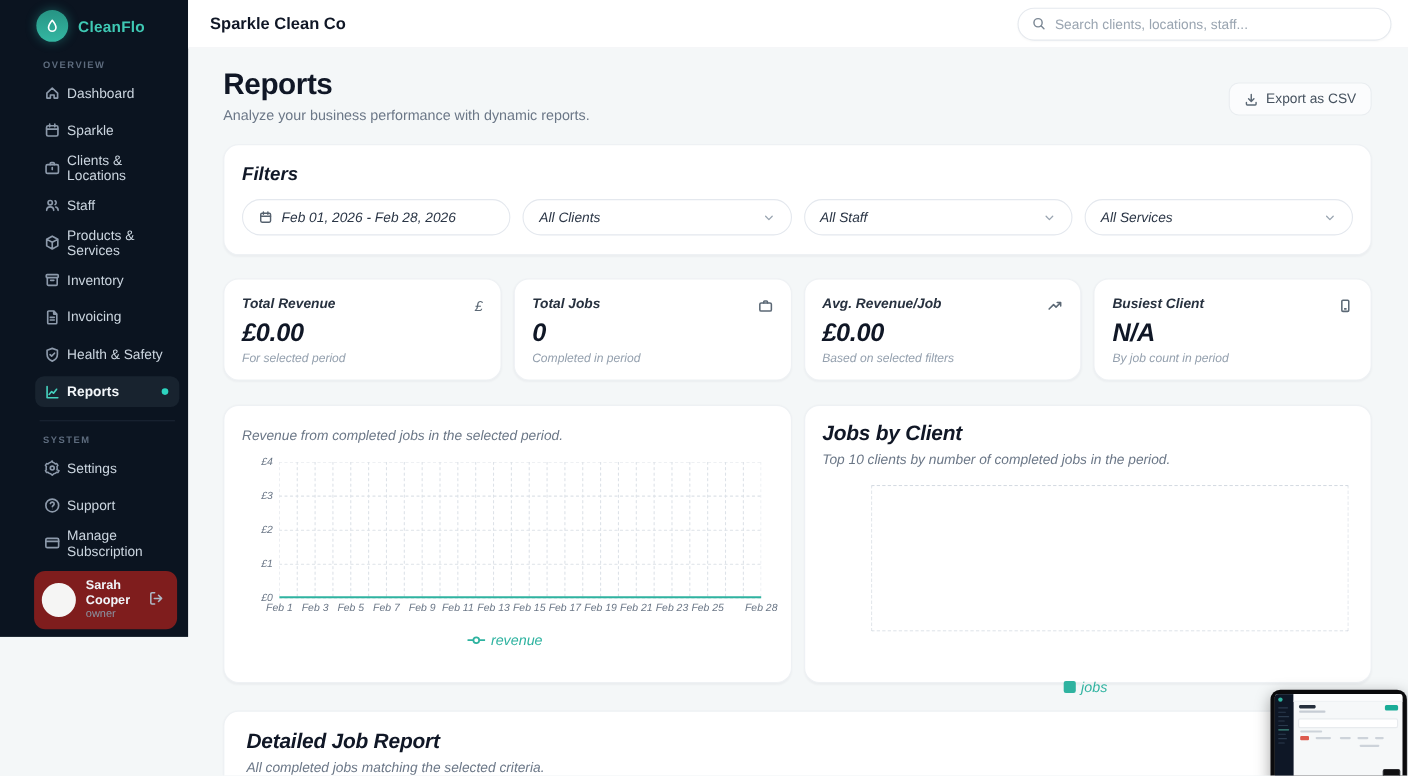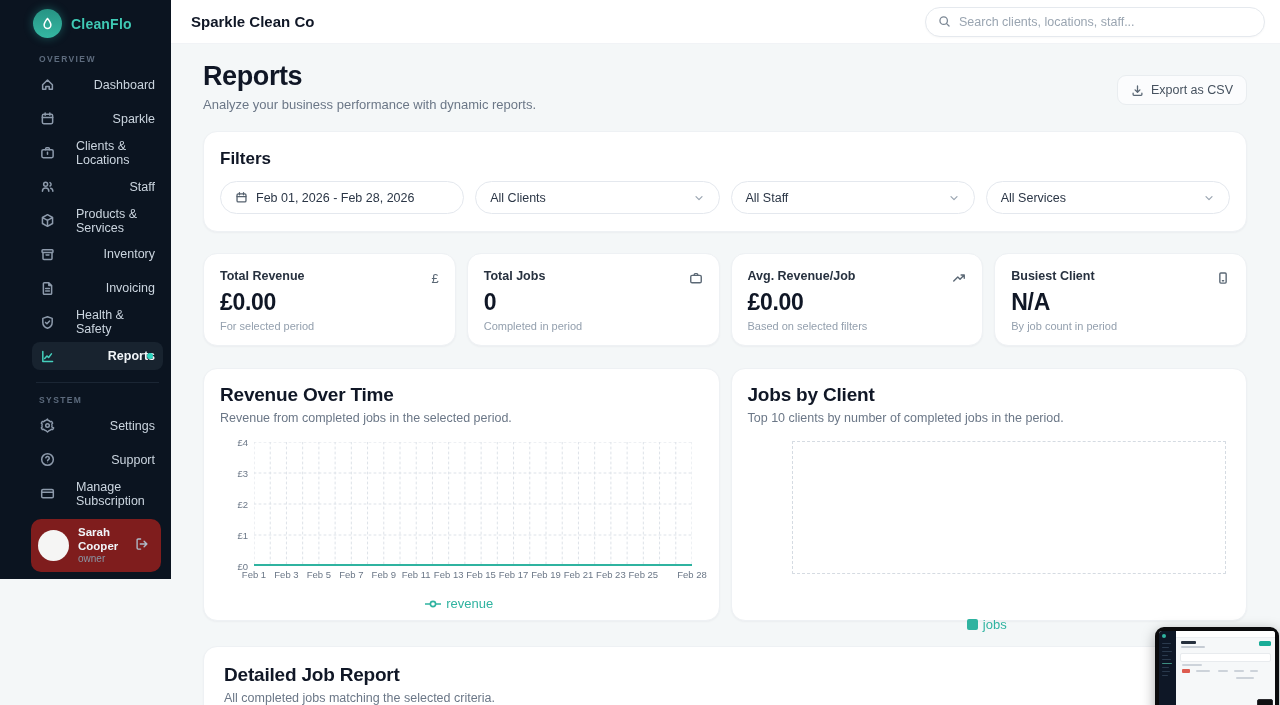--- a/index.html
+++ b/index.html
@@ -6,21 +6,21 @@
   html,body { width:1280px; height:705px; overflow:hidden; font-family:"Liberation Sans", sans-serif; background:#f4f7f8; }
   .app { display:flex; width:1280px; height:705px; position:relative; }
 
   
   .sidebar { width:171px; min-width:171px; height:579px; background:#0b1420; display:flex; flex-direction:column; color:#d2dae3;padding-left:24px; }
   .logo-row { display:flex; align-items:center; gap:9px; padding:9px 12px 6px 9px; }
   .logo-badge { width:29px; height:29px; border-radius:50%; background:linear-gradient(180deg,#279484,#34b7a2); display:flex; align-items:center; justify-content:center; box-shadow:0 0 10px rgba(45,212,191,.35); }
   .logo-badge svg { width:15px; height:15px; }
   .logo-name { font-size:14px; font-weight:700; color:#3fc9b4; letter-spacing:.2px; }
   .nav-section-label { font-size:8.5px; font-weight:700; letter-spacing:1.4px; color:#5d6b7d; margin:10px 0 4px 15px; }
-  .nav-item { display:flex; align-items:center; gap:21px; height:29px; margin:3px 8px; padding:0 8px; border-radius:8px; font-size:12.5px; font-weight:500; color:#cbd5df; cursor:pointer; position:relative;justify-content:space-between; }
+  .nav-item { display:flex; align-items:center; gap:6px; height:29px; margin:3px 8px; padding:0 8px; border-radius:8px; font-size:12.5px; font-weight:500; color:#cbd5df; cursor:pointer; position:relative; }
   .nav-item svg { width:15px; height:15px; stroke:#8d9aab; flex:0 0 auto; }
   .nav-item.active { background:#18232f; color:#f2f6f9; font-weight:700; }
   .nav-item.active svg { stroke:#45d0bd; }
   .active-dot { position:absolute; right:10px; width:6px; height:6px; border-radius:50%; background:#2dd4bf; }
   .nav-divider { height:1px; background:#1b2634; margin:9px 12px 2px 12px; }
   .sidebar-spacer { flex:1; }
   .user-card { display:flex; align-items:center; gap:9px; margin:8px 10px 7px 7px; padding:6px 10px 6px 7px; background:#7f1d1d; border-radius:10px; }
   .avatar { width:31px; height:31px; border-radius:50%; background:#f5f5f4; flex:0 0 auto; }
   .user-meta { flex:1; line-height:1.25; }
   .user-name { font-size:11.5px; font-weight:700; color:#f1f5f9; }
@@ -37,21 +37,21 @@
   .search-pill input { border:none; outline:none; flex:1; font-size:12.5px; color:#334155; background:transparent; font-family:"Liberation Sans",sans-serif; }
   .search-pill input::placeholder { color:#9aa5b1; }
 
   .content { flex:1; padding:17px 33px 0 32px; overflow:hidden; }
   .page-head { display:flex; align-items:flex-start; justify-content:space-between; margin-bottom:19px; }
   .page-title { font-size:27px; font-weight:800; color:#101726; letter-spacing:-.4px; }
   .page-subtitle { font-size:13px; color:#6b7787; margin-top:5px; }
   .export-btn { display:flex; align-items:center; gap:7px; margin-top:14px; padding:7px 13px; font-size:12.5px; color:#46525f; background:#fbfcfd; border:1px solid #e9edf0; border-radius:9px; cursor:pointer; font-family:"Liberation Sans",sans-serif; }
   .export-btn svg { width:13px; height:13px; stroke:#5b6875; }
 
-  .card { background:#fff; border:1px solid #eef1f4; border-radius:14px; box-shadow:0 1px 2px rgba(16,24,40,.04); }
+  .card { background:#fff; border:1px solid #eef1f4; border-radius:14px; box-shadow:0 1px 2px rgba(16,24,40,.04);font-style:italic; }
 
   
   .filters-card { padding:17px 16px 17px 16px; margin-bottom:21px; }
   .filters-title { font-size:17px; font-weight:700; color:#101726; margin-bottom:12px; }
   .filters-row { display:flex; gap:11px; }
   .field { display:flex; align-items:center; height:33px; border:1px solid #e4e8ee; border-radius:17px; background:#fff; padding:0 14px; font-size:12.5px; color:#2b3646; flex:1; cursor:pointer; }
   .field svg { width:13px; height:13px; stroke:#55616e; margin-right:8px; flex:0 0 auto; }
   .field .chev { margin-left:auto; margin-right:0; stroke:#9aa5b1; width:12px; height:12px; }
 
   
@@ -315,21 +315,20 @@
                 <path d="M7.3 11.2 h1.4"></path>
               </svg>
           </div>
           <div class="stat-value">N/A</div>
           <div class="stat-caption">By job count in period</div>
         </div>
       </div>
 
       <div class="charts-row">
         <div class="card chart-card">
-          <div class="chart-title">Revenue Over Time</div>
           <div class="chart-subtitle">Revenue from completed jobs in the selected period.</div>
           <div class="rev-wrap">
             <div class="rev-y" id="rev-y">
                 <span style="top: 0px;">£4</span>
                 <span style="top: 31px;">£3</span>
                 <span style="top: 62px;">£2</span>
                 <span style="top: 93px;">£1</span>
                 <span style="top: 124px;">£0</span>
               </div>
             <div class="rev-plot">

